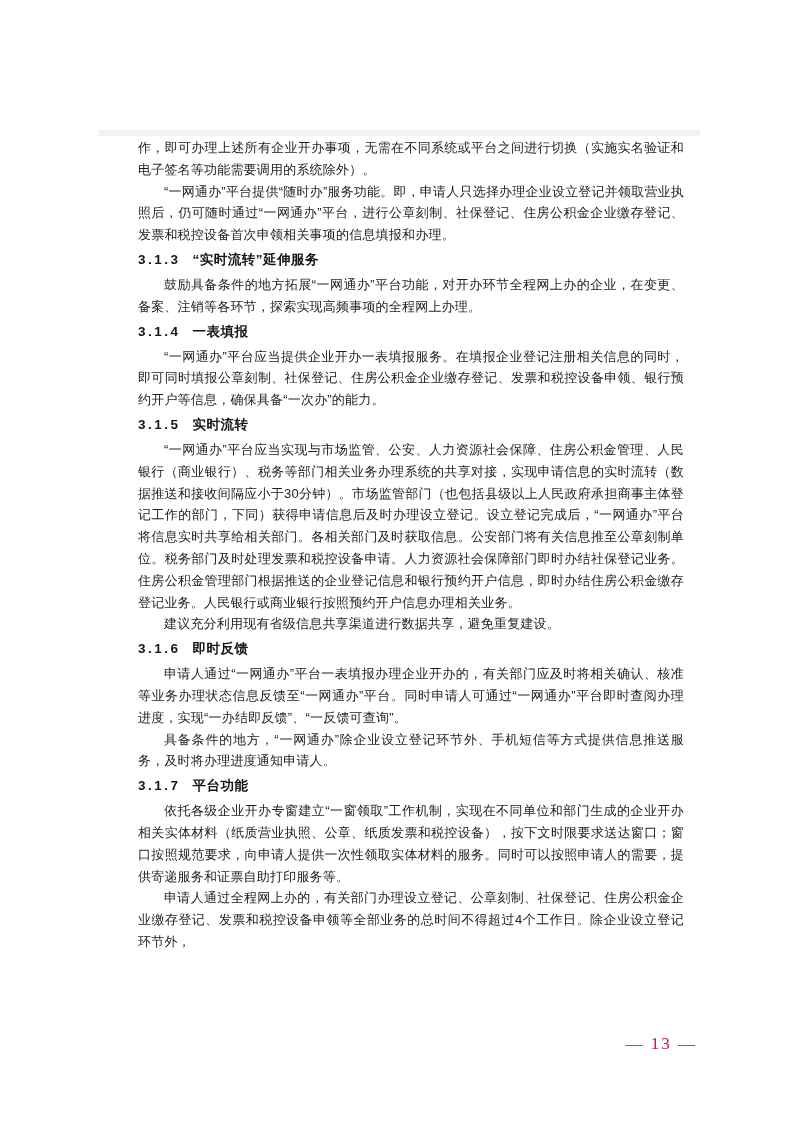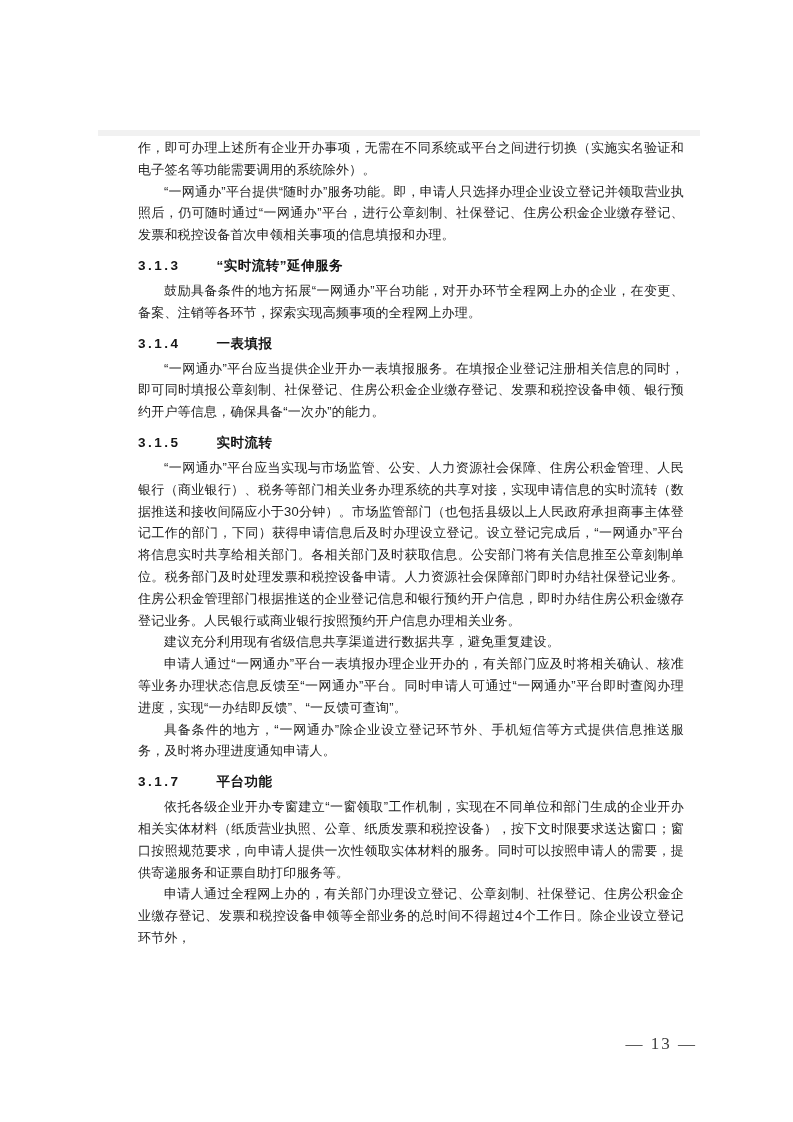--- a/index.html
+++ b/index.html
@@ -30,42 +30,41 @@
     margin: 0;
     font-size: 13px;
     line-height: 21.8px;
     text-align: justify;
     text-indent: 2em;
     letter-spacing: 0.2px;
     font-family: Liberation Sans, sans-serif;
   }
   p.body.cont { text-indent: 0; }
   .sec-heading {
-    margin: 9px 0 3px 0;
+    margin: 3px 0 3px 0;
     font-family: "Liberation Sans", sans-serif;
     font-size: 13.5px;
     font-weight: bold;
     line-height: 22px;
     color: #151515;
     display: flex;
     align-items: center;
-    gap: 24px;
   }
   .sec-num {
     letter-spacing: 2.5px;
     margin-right: 12px;
     white-space: nowrap;
   }
   .sec-title { letter-spacing: 0.5px; }
   .page-number {
     position: absolute;
     top: 1034px;
     right: 96px;
     font-size: 17px;
-    color: #404040;
+    color: #be185d;
     letter-spacing: 2px;
     font-family: "Liberation Serif", serif;
   }
 </style>
 </head>
 <body>
 
 <div class="page">
 
   <div class="scan-band"></div>
@@ -87,20 +86,24 @@
     </h3>
     <p class="body">“一网通办”平台应当提供企业开办一表填报服务。在填报企业登记注册相关信息的同时，即可同时填报公章刻制、社保登记、住房公积金企业缴存登记、发票和税控设备申领、银行预约开户等信息，确保具备“一次办”的能力。</p>
 
     <h3 class="sec-heading">
       <span class="sec-num">3.1.5</span>
       <span class="sec-title">实时流转</span>
     </h3>
     <p class="body">“一网通办”平台应当实现与市场监管、公安、人力资源社会保障、住房公积金管理、人民银行（商业银行）、税务等部门相关业务办理系统的共享对接，实现申请信息的实时流转（数据推送和接收间隔应小于30分钟）。市场监管部门（也包括县级以上人民政府承担商事主体登记工作的部门，下同）获得申请信息后及时办理设立登记。设立登记完成后，“一网通办”平台将信息实时共享给相关部门。各相关部门及时获取信息。公安部门将有关信息推至公章刻制单位。税务部门及时处理发票和税控设备申请。人力资源社会保障部门即时办结社保登记业务。住房公积金管理部门根据推送的企业登记信息和银行预约开户信息，即时办结住房公积金缴存登记业务。人民银行或商业银行按照预约开户信息办理相关业务。</p>
     <p class="body">建议充分利用现有省级信息共享渠道进行数据共享，避免重复建设。</p>
 
+    <h3 class="sec-heading">
+      <span class="sec-num">3.1.6</span>
+      <span class="sec-title">即时反馈</span>
+    </h3>
     <p class="body">申请人通过“一网通办”平台一表填报办理企业开办的，有关部门应及时将相关确认、核准等业务办理状态信息反馈至“一网通办”平台。同时申请人可通过“一网通办”平台即时查阅办理进度，实现“一办结即反馈”、“一反馈可查询”。</p>
     <p class="body">具备条件的地方，“一网通办”除企业设立登记环节外、手机短信等方式提供信息推送服务，及时将办理进度通知申请人。</p>
 
     <h3 class="sec-heading">
       <span class="sec-num">3.1.7</span>
       <span class="sec-title">平台功能</span>
     </h3>
     <p class="body">依托各级企业开办专窗建立“一窗领取”工作机制，实现在不同单位和部门生成的企业开办相关实体材料（纸质营业执照、公章、纸质发票和税控设备），按下文时限要求送达窗口；窗口按照规范要求，向申请人提供一次性领取实体材料的服务。同时可以按照申请人的需要，提供寄递服务和证票自助打印服务等。</p>
     <p class="body">申请人通过全程网上办的，有关部门办理设立登记、公章刻制、社保登记、住房公积金企业缴存登记、发票和税控设备申领等全部业务的总时间不得超过4个工作日。除企业设立登记环节外，</p>
 

